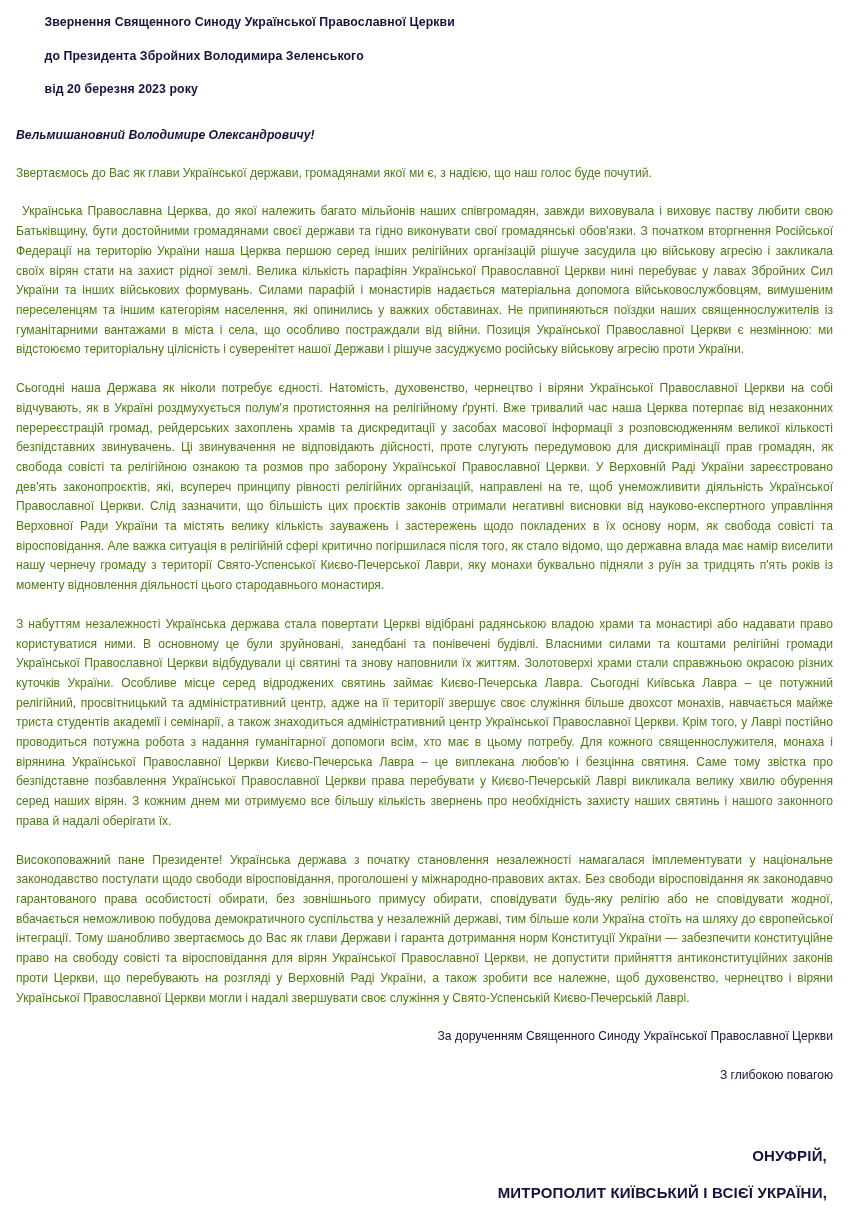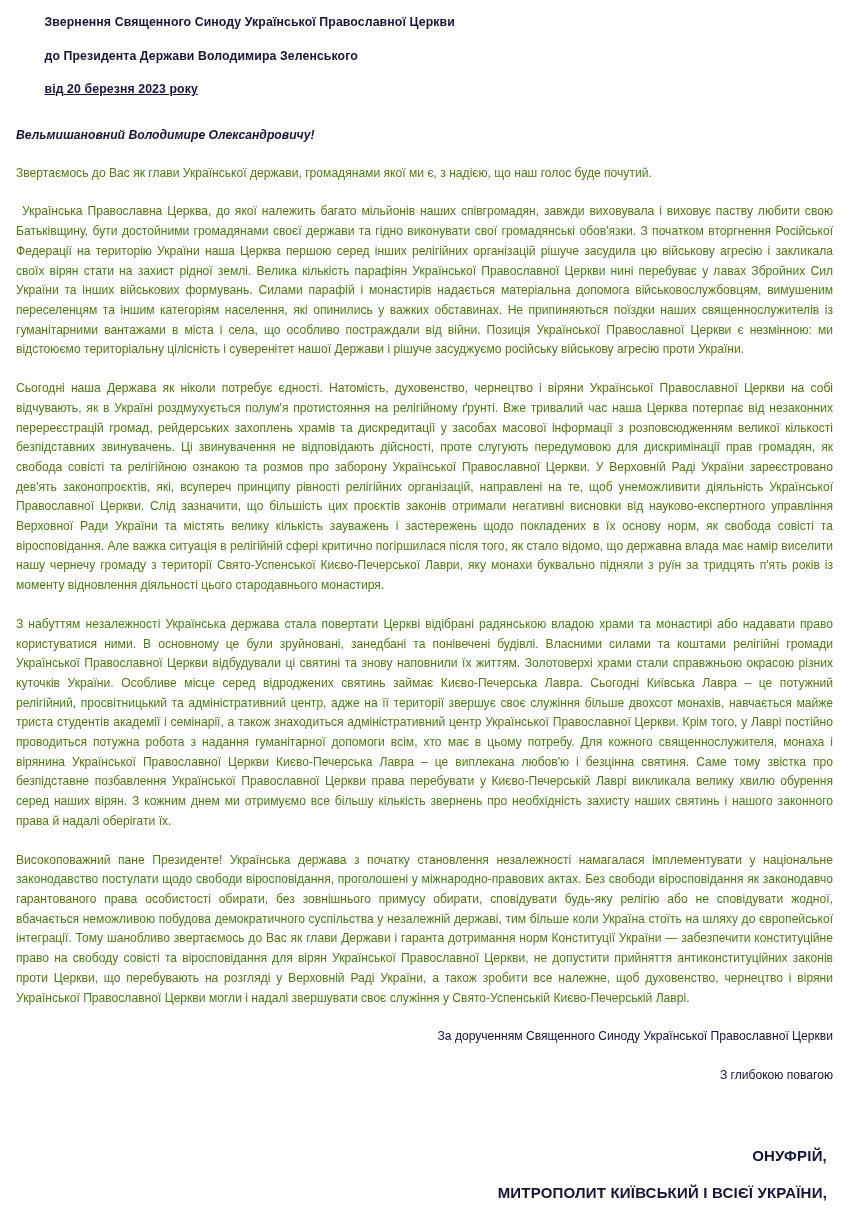--- a/index.html
+++ b/index.html
@@ -25,21 +25,21 @@
   }
   .header .line {
     font-size: 12.3px;
     font-weight: bold;
     color: #14143c;
     line-height: 1.35;
     margin-bottom: 17px;
     letter-spacing: 0.1px;
   }
   .header .line.l2 { margin-bottom: 17px; }
-  .header .line.l3 { margin-bottom: 30px; text-decoration: underline; }
+  .header .line.l3 { margin-bottom: 30px; }
 
   .salutation {
     text-align: left;
     font-style: italic;
     font-weight: bold;
     font-size: 12.2px;
     color: #14143c;
     margin: 0 0 22px 0;
   }
 
@@ -78,21 +78,21 @@
   }
   .signature .sig-line:last-child { margin-bottom: 0; }
 </style>
 </head>
 <body>
 
 <div class="page">
 
   <div class="header">
     <div class="line l1">Звернення Священного Синоду Української Православної Церкви</div>
-    <div class="line l2">до Президента Держави Володимира Зеленського</div>
+    <div class="line l2">до Президента Збройних Володимира Зеленського</div>
     <div class="line l3">від 20 березня 2023 року</div>
   </div>
 
   <div class="salutation">Вельмишановний Володимире Олександровичу!</div>
 
   <p class="para">Звертаємось до Вас як глави Української держави, громадянами якої ми є, з надією, що наш голос буде почутий.</p>
   <p class="para indent">Українська Православна Церква, до якої належить багато мільйонів наших співгромадян, завжди виховувала і виховує паству любити свою Батьківщину, бути достойними громадянами своєї держави та гідно виконувати свої громадянські обов'язки. З початком вторгнення Російської Федерації на територію України наша Церква першою серед інших релігійних організацій рішуче засудила цю військову агресію і закликала своїх вірян стати на захист рідної землі. Велика кількість парафіян Української Православної Церкви нині перебуває у лавах Збройних Сил України та інших військових формувань. Силами парафій і монастирів надається матеріальна допомога військовослужбовцям, вимушеним переселенцям та іншим категоріям населення, які опинились у важких обставинах. Не припиняються поїздки наших священнослужителів із гуманітарними вантажами в міста і села, що особливо постраждали від війни. Позиція Української Православної Церкви є незмінною: ми відстоюємо територіальну цілісність і суверенітет нашої Держави і рішуче засуджуємо російську військову агресію проти України.</p>
   <p class="para">Сьогодні наша Держава як ніколи потребує єдності. Натомість, духовенство, чернецтво і віряни Української Православної Церкви на собі відчувають, як в Україні роздмухується полум'я протистояння на релігійному ґрунті. Вже тривалий час наша Церква потерпає від незаконних перереєстрацій громад, рейдерських захоплень храмів та дискредитації у засобах масової інформації з розповсюдженням великої кількості безпідставних звинувачень. Ці звинувачення не відповідають дійсності, проте слугують передумовою для дискримінації прав громадян, як свобода совісті та релігійною ознакою та розмов про заборону Української Православної Церкви. У Верховній Раді України зареєстровано дев'ять законопроєктів, які, всупереч принципу рівності релігійних організацій, направлені на те, щоб унеможливити діяльність Української Православної Церкви. Слід зазначити, що більшість цих проєктів законів отримали негативні висновки від науково-експертного управління Верховної Ради України та містять велику кількість зауважень і застережень щодо покладених в їх основу норм, як свобода совісті та віросповідання. Але важка ситуація в релігійній сфері критично погіршилася після того, як стало відомо, що державна влада має намір виселити нашу чернечу громаду з території Свято-Успенської Києво-Печерської Лаври, яку монахи буквально підняли з руїн за тридцять п'ять років із моменту відновлення діяльності цього стародавнього монастиря.</p>
   <p class="para">З набуттям незалежності Українська держава стала повертати Церкві відібрані радянською владою храми та монастирі або надавати право користуватися ними. В основному це були зруйновані, занедбані та понівечені будівлі. Власними силами та коштами релігійні громади Української Православної Церкви відбудували ці святині та знову наповнили їх життям. Золотоверхі храми стали справжньою окрасою різних куточків України. Особливе місце серед відроджених святинь займає Києво-Печерська Лавра. Сьогодні Київська Лавра – це потужний релігійний, просвітницький та адміністративний центр, адже на її території звершує своє служіння більше двохсот монахів, навчається майже триста студентів академії і семінарії, а також знаходиться адміністративний центр Української Православної Церкви. Крім того, у Лаврі постійно проводиться потужна робота з надання гуманітарної допомоги всім, хто має в цьому потребу. Для кожного священнослужителя, монаха і вірянина Української Православної Церкви Києво-Печерська Лавра – це виплекана любов'ю і безцінна святиня. Саме тому звістка про безпідставне позбавлення Української Православної Церкви права перебувати у Києво-Печерській Лаврі викликала велику хвилю обурення серед наших вірян. З кожним днем ми отримуємо все більшу кількість звернень про необхідність захисту наших святинь і нашого законного права й надалі оберігати їх.</p>
   <p class="para">Високоповажний пане Президенте! Українська держава з початку становлення незалежності намагалася імплементувати у національне законодавство постулати щодо свободи віросповідання, проголошені у міжнародно-правових актах. Без свободи віросповідання як законодавчо гарантованого права особистості обирати, без зовнішнього примусу обирати, сповідувати будь-яку релігію або не сповідувати жодної, вбачається неможливою побудова демократичного суспільства у незалежній державі, тим більше коли Україна стоїть на шляху до європейської інтеграції. Тому шанобливо звертаємось до Вас як глави Держави і гаранта дотримання норм Конституції України — забезпечити конституційне право на свободу совісті та віросповідання для вірян Української Православної Церкви, не допустити прийняття антиконституційних законів проти Церкви, що перебувають на розгляді у Верховній Раді України, а також зробити все належне, щоб духовенство, чернецтво і віряни Української Православної Церкви могли і надалі звершувати своє служіння у Свято-Успенській Києво-Печерській Лаврі.</p>

